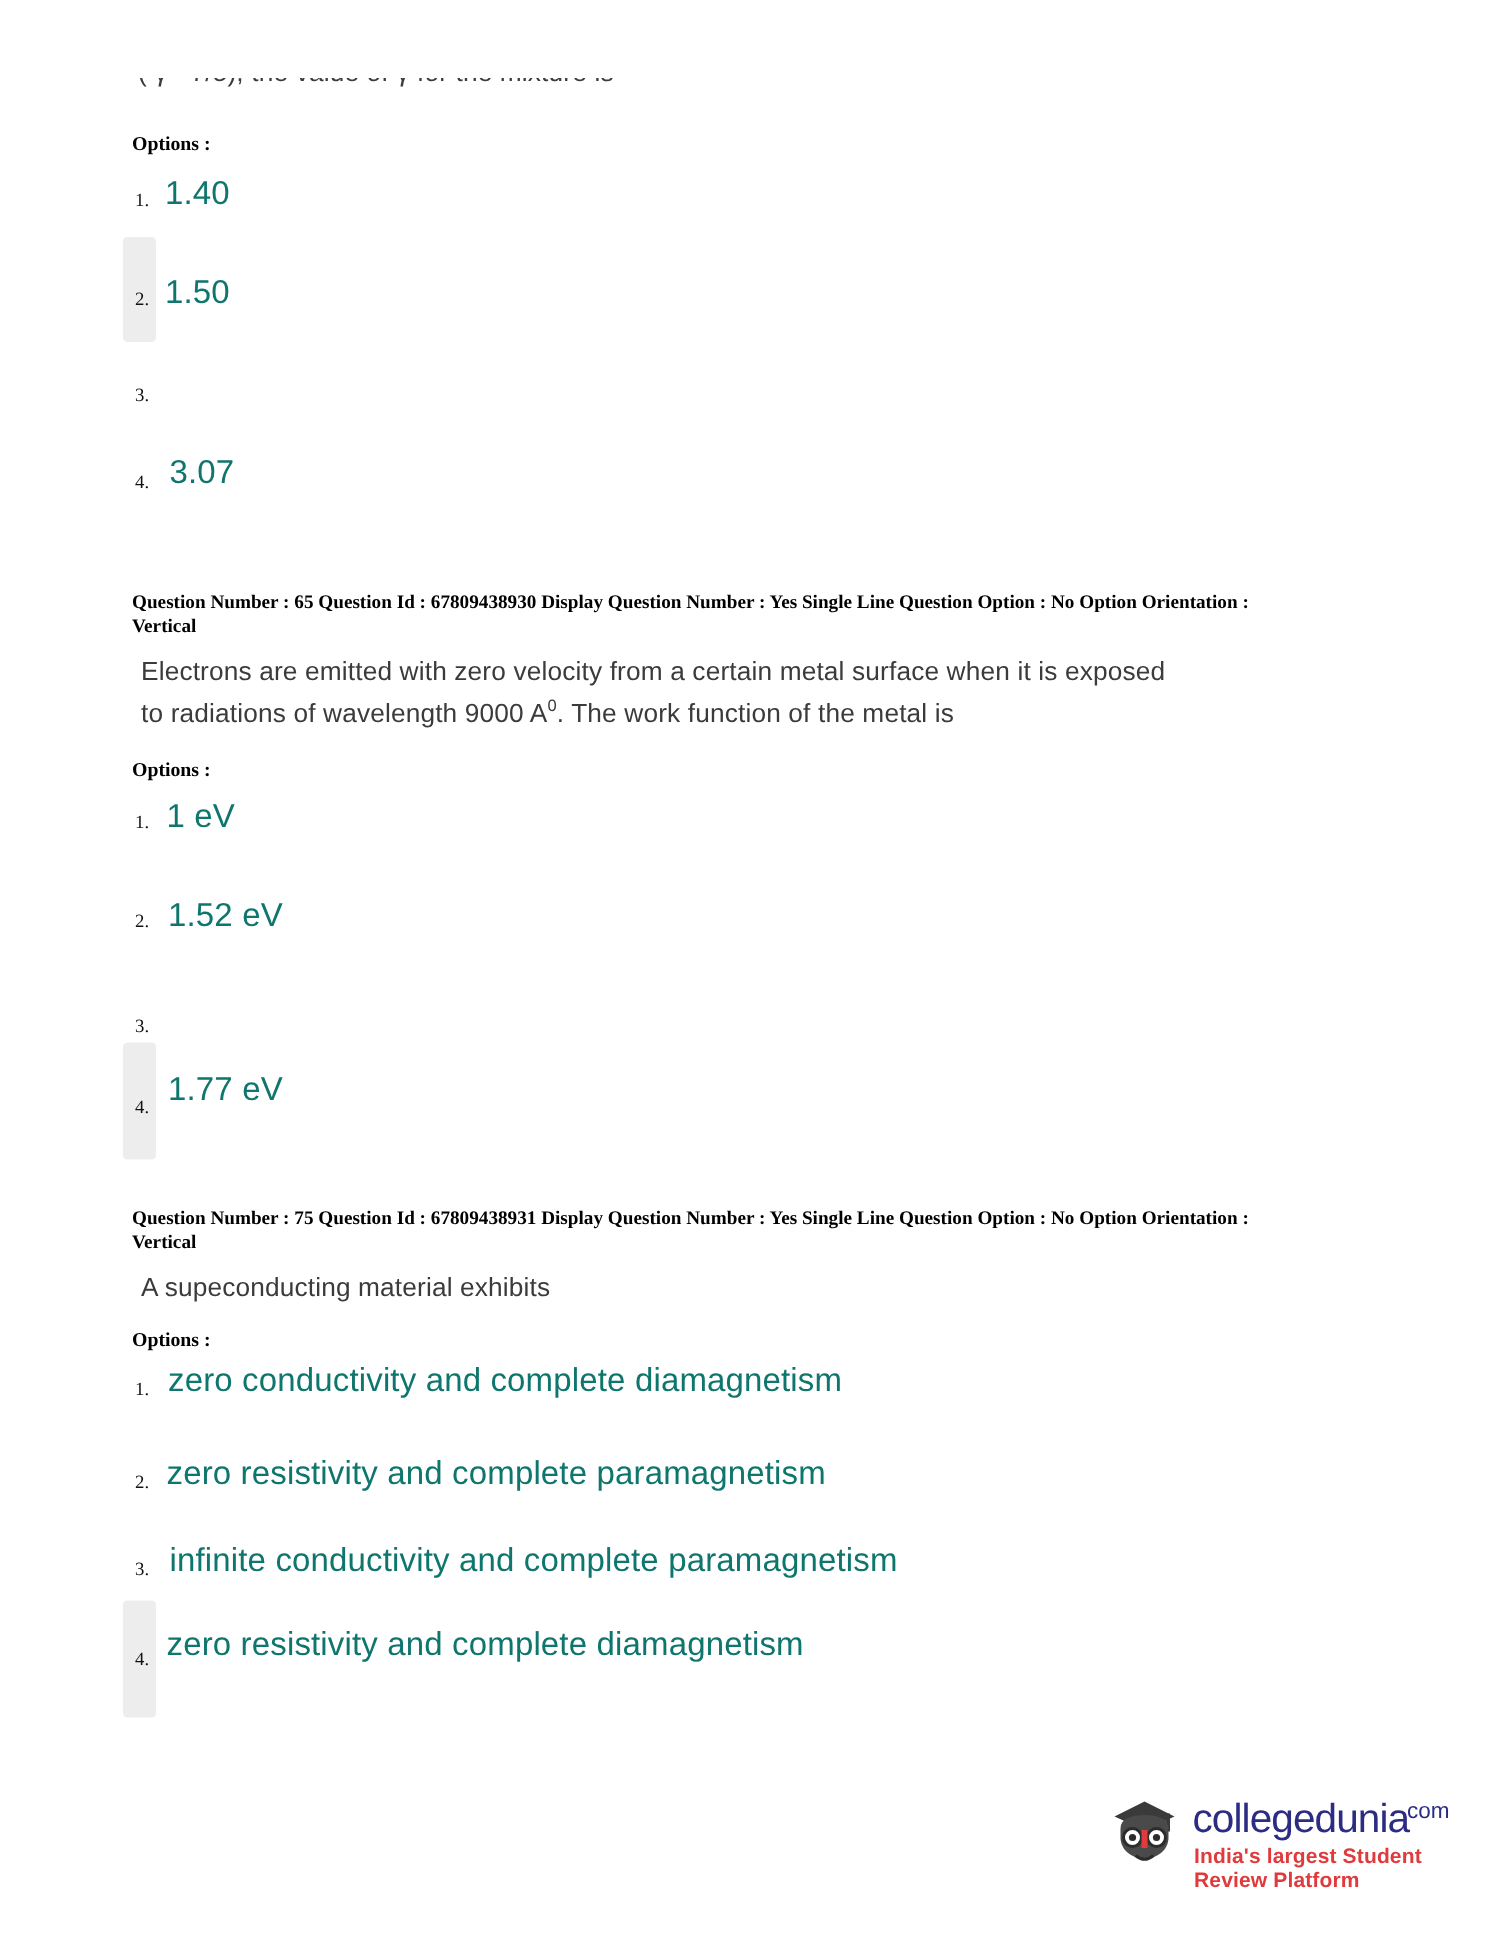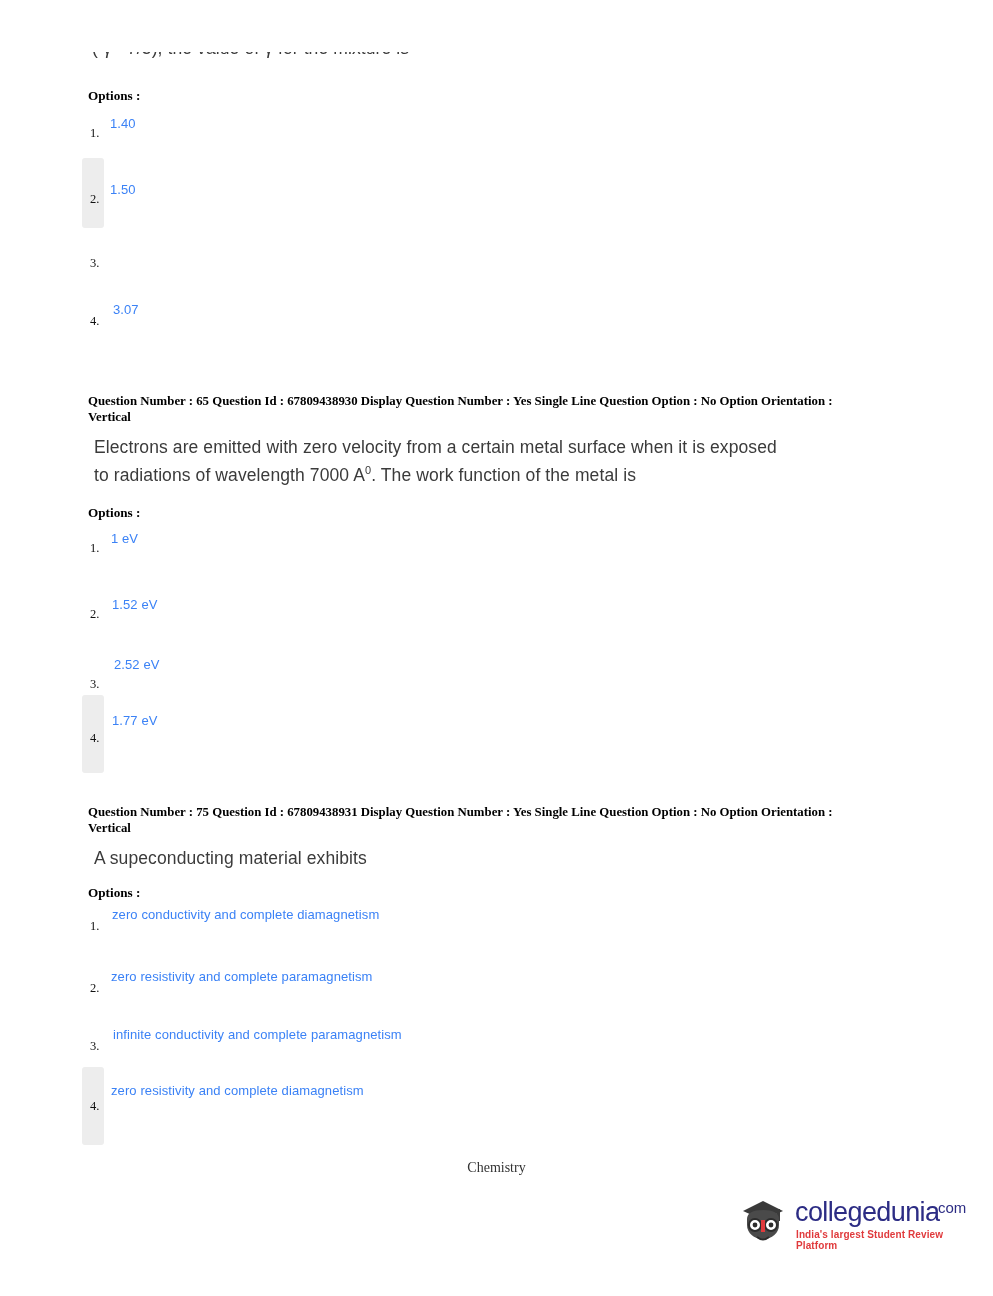--- a/index.html
+++ b/index.html
@@ -82,22 +82,22 @@
     margin: 0;
   }
   .opt .num {
     position: absolute;
     left: 2px;
     font-family: "Liberation Serif", serif;
     font-size: 12.5px;
     color: #111;
   }
   .opt .txt {
-    font-size: 13px;
-    color: #3b82f6;
+    font-size: 22px;
+    color: #0f766e;
     letter-spacing: 0.1px;
     display: block;
   }
   .opt.hl::before {
     content: "";
     position: absolute;
     left: -6px;
     width: 22px;
     background: #ededed;
     border-radius: 3px;
@@ -146,21 +146,21 @@
     left: 203px;
     top: 14px;
     font-size: 15px;
     font-weight: normal;
     color: #2c2c84;
   }
   .brand .tagline {
     position: absolute;
     left: 61px;
     top: 44px;
-    font-size: 10px;
+    font-size: 14px;
     font-weight: bold;
     color: #e03a3c;
     letter-spacing: 0.1px;
   }
 </style>
 </head>
 <body>
 
 <div class="page">
   <div class="content">
@@ -192,38 +192,37 @@
         <span class="txt" style="padding-top:18px;padding-left:3px">3.07</span>
       </div>
     </div>
 
     <div class="gap-lg"></div>
 
     <div>
       <div class="meta">Question Number : 65  Question Id : 67809438930  Display Question Number : Yes  Single Line Question Option : No  Option Orientation : Vertical</div>
       <div class="qtext">
         <span>Electrons are emitted with zero velocity from a certain metal surface when it is exposed</span><br>
-        <span>to radiations of wavelength 7000 A</span><sup>0</sup><span>. The work function of the metal is</span>
+        <span>to radiations of wavelength 9000 A</span><sup>0</sup><span>. The work function of the metal is</span>
       </div>
 
       <div class="options-label" style="margin-top:16px">Options :</div>
 
       <div class="opt" style="min-height:58px">
         <span class="num" style="top:18px">1.</span>
         <span class="txt" style="padding-top:8px;padding-left:1px">1 eV</span>
       </div>
 
       <div class="opt" style="min-height:60px">
         <span class="num" style="top:26px">2.</span>
         <span class="txt" style="padding-top:16px;padding-left:2px">1.52 eV</span>
       </div>
 
       <div class="opt" style="min-height:62px">
         <span class="num" style="top:36px">3.</span>
-        <span class="txt" style="padding-top:16px;padding-left:4px">2.52 eV</span>
       </div>
 
       <div class="opt hl" style="min-height:70px">
         <span style="position:absolute;left:-6px;top:-8px;width:22px;height:78px;background:#ededed;border-radius:3px;"></span>
         <span class="num" style="top:28px">4.</span>
         <span class="txt" style="padding-top:10px;padding-left:2px">1.77 eV</span>
       </div>
     </div>
 
     <div class="gap-md"></div>
@@ -253,21 +252,20 @@
 
       <div class="opt hl" style="min-height:72px">
         <span style="position:absolute;left:-6px;top:-8px;width:22px;height:78px;background:#ededed;border-radius:3px;"></span>
         <span class="num" style="top:24px">4.</span>
         <span class="txt" style="padding-top:8px;padding-left:1px">zero resistivity and complete diamagnetism</span>
       </div>
     </div>
 
   </div>
 
-  <div class="footer-subject">Chemistry</div>
 
   <div class="brand">
     <svg class="mark" viewBox="0 0 56 58" xmlns="http://www.w3.org/2000/svg">
       <path d="M8 22 L28 12 L48 22 L28 31 Z" fill="#3a3a3a"></path>
       <rect x="42" y="20" width="3" height="12" fill="#3a3a3a"></rect>
       <path d="M12 30 c0 -6 6 -9 16 -9 s16 3 16 9 v6 c0 8 -7 14 -16 14 s-16 -6 -16 -14 z" fill="#4a4a4a"></path>
       <circle cx="20" cy="36" r="6" fill="#ffffff" stroke="#2c2c2c" stroke-width="2"></circle>
       <circle cx="36" cy="36" r="6" fill="#ffffff" stroke="#2c2c2c" stroke-width="2"></circle>
       <circle cx="20" cy="36" r="2.4" fill="#2c2c2c"></circle>
       <circle cx="36" cy="36" r="2.4" fill="#2c2c2c"></circle>

